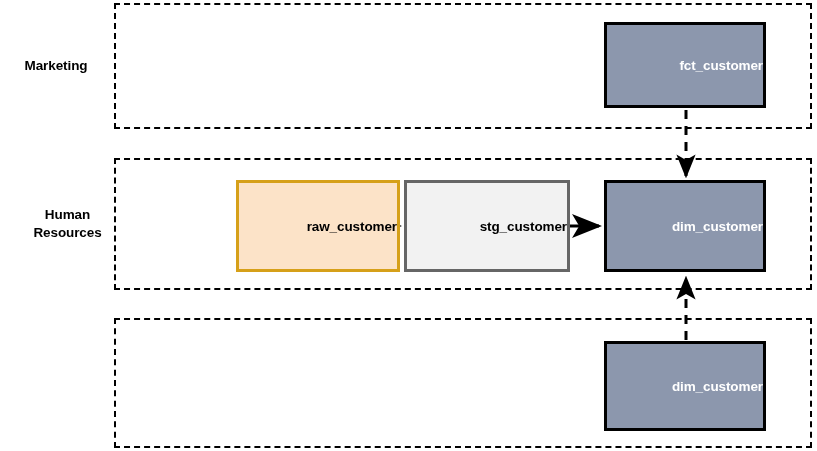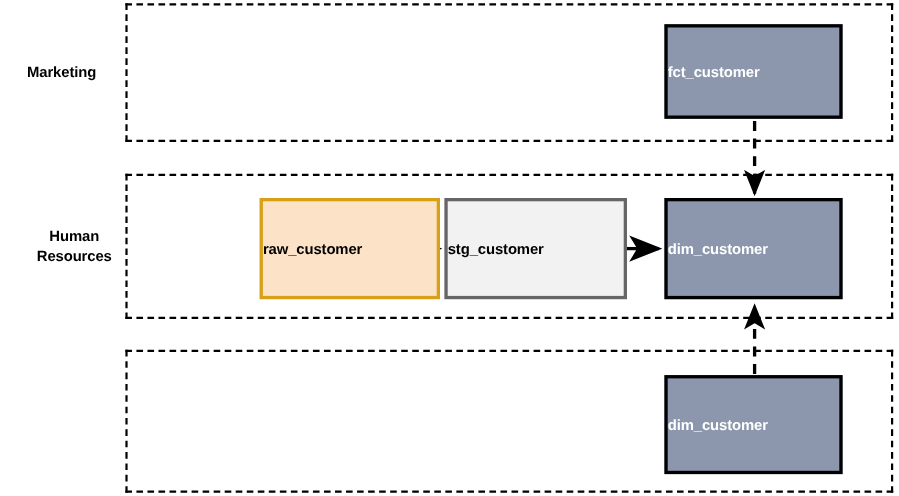--- a/index.html
+++ b/index.html
@@ -42,21 +42,21 @@
     white-space: pre-line;
     letter-spacing: -0.1px;
   }
 
   
   .node {
     position: absolute;
     box-sizing: border-box;
     display: flex;
     align-items: center;
-    justify-content: flex-start;
+    justify-content: flex-end;
     text-align: center;
     font-size: 13.5px;
     font-weight: bold;
     letter-spacing: -0.1px;
   }
 
   .node.model {
     background: #8c97ad;
     border: 3px solid #000000;
     color: #ffffff;

